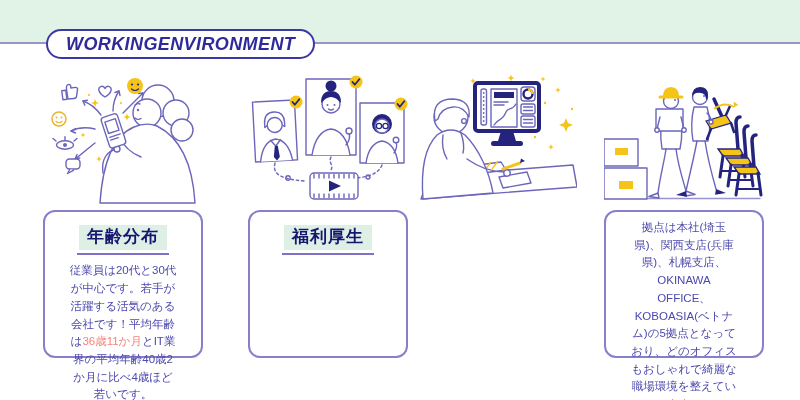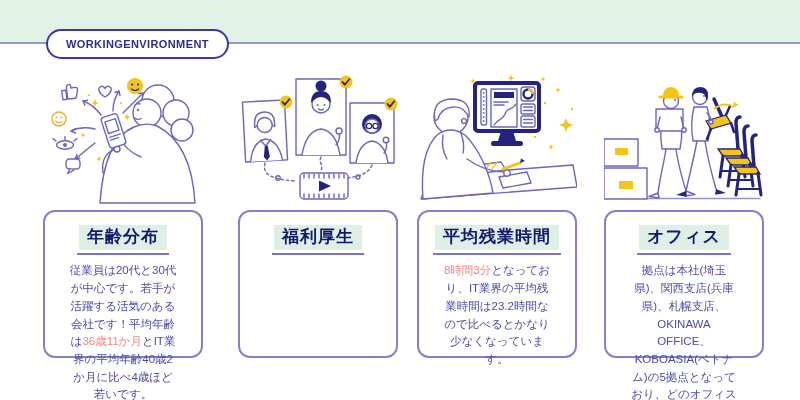--- a/index.html
+++ b/index.html
@@ -2,25 +2,25 @@
 <html><head>
 <meta charset="utf-8">
 <style>
   html,body{margin:0;padding:0;}
   body{width:800px;height:400px;background:#fff;font-family:"Liberation Sans",sans-serif;}
   .page{position:relative;width:800px;height:400px;overflow:hidden;background:#fff;}
   .band{position:absolute;top:0;left:0;width:800px;height:43px;background:#e1f2e7;}
   .divider{position:absolute;top:42px;left:0;width:800px;height:2px;background:#9599c1;}
   .badge{position:absolute;top:29px;left:46px;height:26px;padding:0 18px;background:#fff;
          border:2px solid #3d37a5;border-radius:16px;display:flex;align-items:center;z-index:2;}
-  .badge span{font-size:11px;font-weight:bold;letter-spacing:.4px;color:#2e2a99;white-space:nowrap;}
+  .badge span{font-size:18px;font-weight:bold;letter-spacing:.4px;color:#2e2a99;white-space:nowrap;font-style:italic;}
   .illus{position:absolute;top:72px;width:160px;height:132px;}
   .card{position:absolute;top:210px;width:160px;height:148px;background:#fff;border:2px solid #8680cb;
         border-radius:12px;box-sizing:border-box;text-align:center;}
-  .c1,.i1{left:43px}.c2,.i2{left:238px}.c3,.i3{left:417px}.c4,.i4{left:604px}
+  .c1,.i1{left:43px}.c2,.i2{left:248px}.c3,.i3{left:417px}.c4,.i4{left:604px}
   .title-wrap{display:inline-block;margin-top:13px;border-bottom:2px solid #7b74c6;padding:0 2px 3px;}
   .title{display:inline-block;background:#def0e6;color:#161670;font-size:17px;font-weight:bold;
          letter-spacing:1px;padding:2px 8px 3px;line-height:1.2;white-space:nowrap;}
   .body{margin:7px 24px 0;font-size:11.5px;line-height:1.54;color:#4c49ac;}
   .accent{color:#f5837b;}
   
   .ln{stroke:#6c66bb;stroke-width:1.4;fill:none;stroke-linecap:round;stroke-linejoin:round;}
   .lnf{stroke:#6c66bb;stroke-width:1.4;fill:#fff;stroke-linecap:round;stroke-linejoin:round;}
   .nv{fill:#24247e;}
   .yl{fill:#f5c419;}
@@ -296,26 +296,17 @@
     </div>
     <p class="body"><span>従業員は20代と30代が中心です。若手が活躍する活気のある会社です！平均年齢は</span><span class="accent">36歳11か月</span><span>とIT業界の平均年齢40歳2か月に比べ4歳ほど若いです。</span></p>
   </div>
 
   <div class="card c2">
     <div class="title-wrap">
       <span class="title">福利厚生</span>
     </div>
   </div>
 
-  <div class="card c3">
-    <div class="title-wrap">
-      <span class="title">平均残業時間</span>
-    </div>
-    <p class="body"><span class="accent">8時間3分</span><span>となっており、IT業界の平均残業時間は23.2時間なので比べるとかなり少なくなっています。</span></p>
-  </div>
 
   <div class="card c4">
-    <div class="title-wrap">
-      <span class="title">オフィス</span>
-    </div>
     <p class="body"><span>拠点は本社(埼玉県)、関西支店(兵庫県)、札幌支店、OKINAWA OFFICE、KOBOASIA(ベトナム)の5拠点となっており、どのオフィスもおしゃれで綺麗な職場環境を整えています。</span><span class="accent"></span><span></span></p>
   </div>
 </div>
 
 </body></html>

